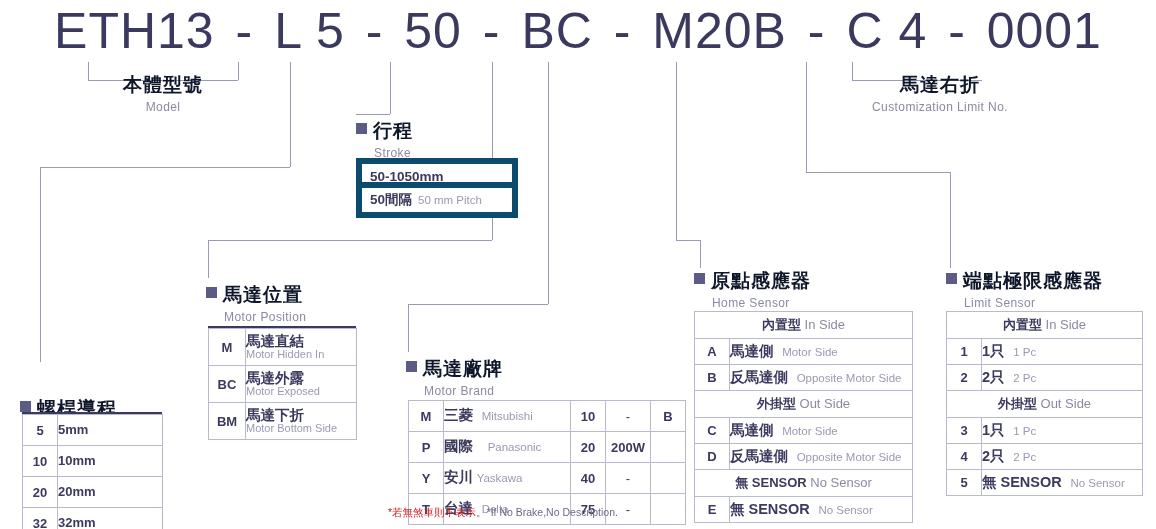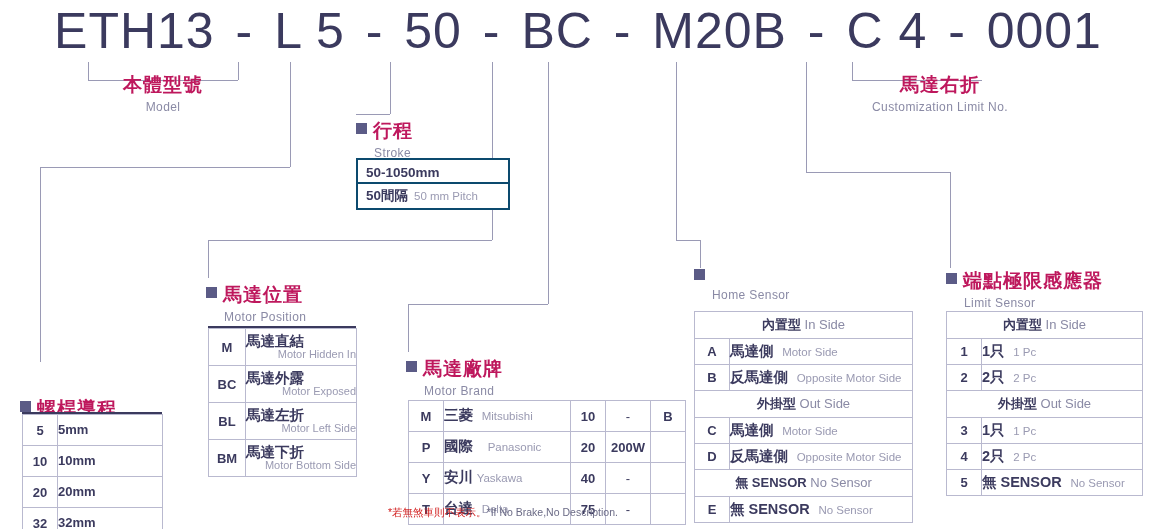--- a/index.html
+++ b/index.html
@@ -21,50 +21,50 @@
   .vline{position:absolute;background:#9a9ab5;width:1px;}
   .hline{position:absolute;background:#9a9ab5;height:1px;}
 
   
   .sec-head{position:absolute;}
   .sec-head .bullet{
     display:inline-block;width:11px;height:11px;background:#5b5b86;
     margin-right:6px;vertical-align:middle;position:relative;top:-3px;
   }
   .sec-head .zh{
-    font-size:19px;font-weight:bold;color:#be185d;letter-spacing:1px;
+    font-size:19px;font-weight:bold;color:#0f172a;letter-spacing:1px;
     display:inline-block;vertical-align:middle;
   }
   .sec-head .en{
     font-size:12px;color:#8a8aa5;margin-top:2px;letter-spacing:.4px;
   }
   .sec-head .en.indent{margin-left:18px;}
   .sec-head.center{text-align:center;}
   .sec-head.center .en{margin-left:0;}
 
   .head-rule{position:absolute;height:2px;background:#3b3a5e;}
 
   
   table.t{border-collapse:collapse;position:absolute;}
   table.t td{
     border:1px solid #b9b9cf;padding:0;vertical-align:middle;
     font-size:13px;color:#3b3a5e;background:#fff;
   }
   .key{text-align:center;font-weight:bold;font-size:15px;width:34px;height:30px;}
   .zh-c{font-weight:bold;font-size:14.5px;color:#3b3a5e;line-height:1.05;}
-  .en-c{font-size:11px;color:#9a9ab2;line-height:1.05;text-align:right;}
+  .en-c{font-size:11px;color:#9a9ab2;line-height:1.05;}
   .cell-pad{padding:2px 6px;}
   .band{
     background:#e9e9f2;text-align:center;font-weight:bold;font-size:15px;
     color:#3b3a5e;height:26px;
   }
   .band .en{font-weight:normal;color:#8a8aa5;font-size:13px;}
   .inline-en{font-weight:normal;color:#9a9ab2;font-size:11.5px;}
   .stroke-box{
-    position:absolute;border:2px solid #0c4a6e;background:#fff;
+    position:absolute;border:6px solid #0c4a6e;background:#fff;
     font-size:13.5px;color:#3b3a5e;display:flex;align-items:center;
     padding-left:8px;font-weight:bold;
   }
   .note{
     position:absolute;font-size:10.5px;color:#d11a1a;letter-spacing:0;
   }
   .note .grey{color:#6a6a85;}
 </style>
 </head>
 <body>
@@ -180,27 +180,20 @@
     </td>
   </tr>
   <tr>
     <td class="key" style="height:36px;">BC</td>
     <td class="cell-pad">
       <div class="zh-c">馬達外露</div>
       <div class="en-c">Motor Exposed</div>
     </td>
   </tr>
   <tr>
-    <td class="key" style="height:36px;">BL</td>
-    <td class="cell-pad">
-      <div class="zh-c">馬達左折</div>
-      <div class="en-c">Motor Left Side</div>
-    </td>
-  </tr>
-  <tr>
     <td class="key" style="height:36px;border-radius:18px;">BM</td>
     <td class="cell-pad">
       <div class="zh-c">馬達下折</div>
       <div class="en-c">Motor Bottom Side</div>
     </td>
   </tr>
 </tbody>
   </table>
 
 <div class="sec-head" style="left:406px;top:356px;">
@@ -250,21 +243,21 @@
     <td class="key" style="font-weight:normal;font-size:13px;">-</td>
     <td class="key"></td>
   </tr>
 </tbody>
   </table>
 <div class="note" style="left:388px;top:506px;text-align:center;">
   <span>*若無煞車則不表示。</span><span class="grey">*If No Brake,No Description.</span>
 </div>
 
 <div class="sec-head" style="left:694px;top:268px;">
-  <span class="bullet"></span>
+  <span class="bullet"></span><span class="zh">原點感應器</span>
   <div class="en indent">Home Sensor</div>
 </div>
 
 <table class="t" style="left:694px;top:311px;">
   <tbody>
       <tr>
     <td class="band" colspan="2">
       <span>內置型</span>
       <span class="en">In Side</span>
     </td>

